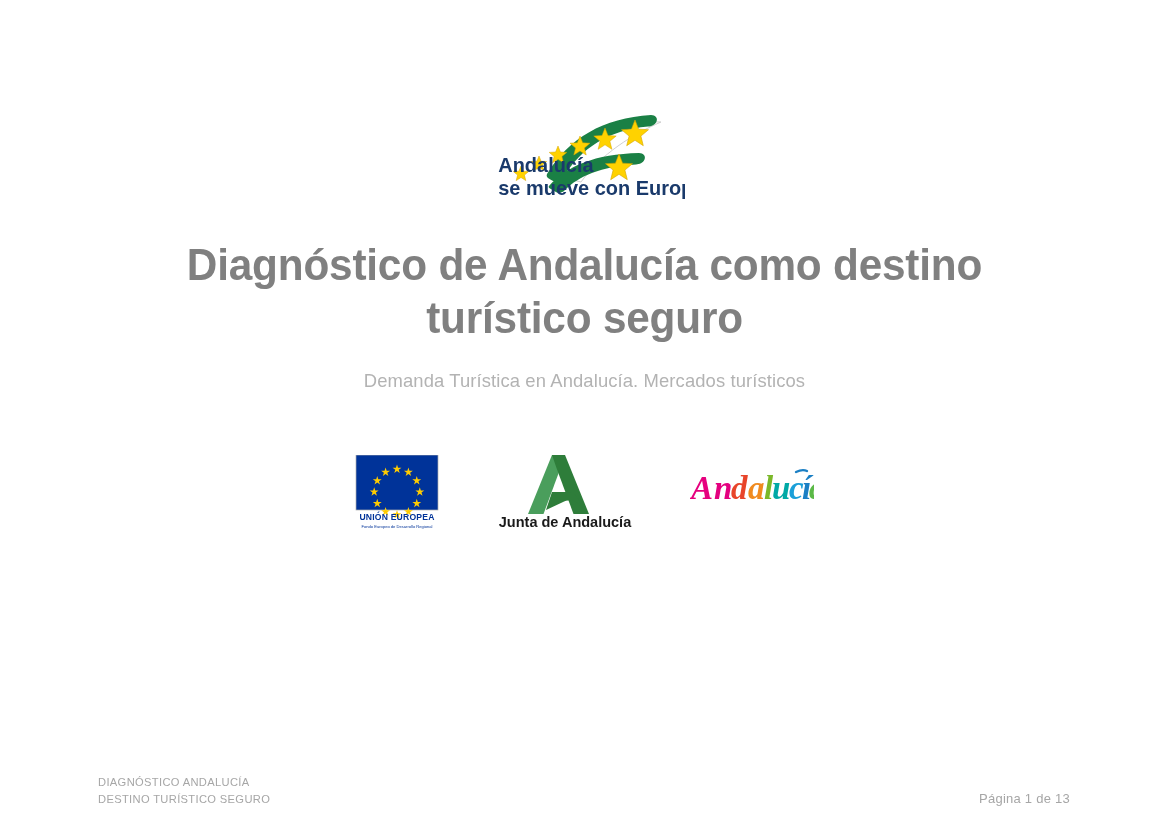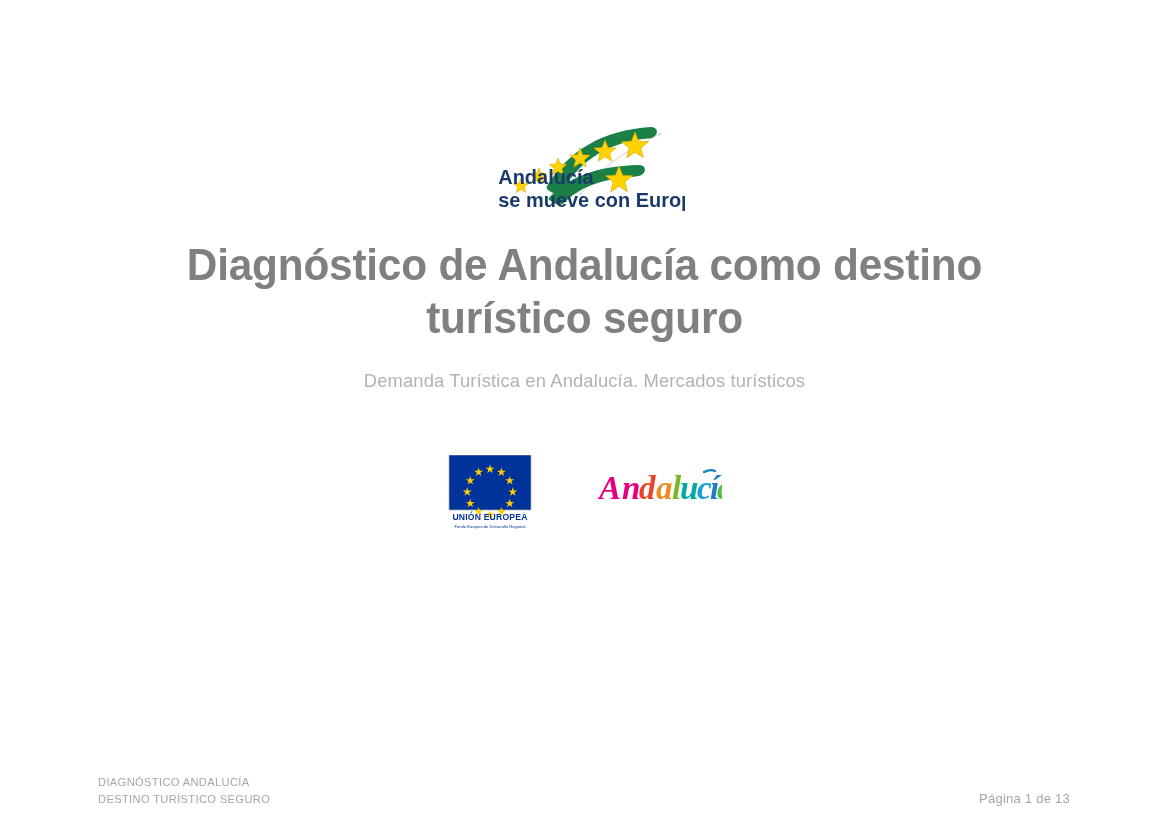--- a/index.html
+++ b/index.html
@@ -20,21 +20,21 @@
     position: absolute;
     inset: 0;
     background: #ffffff;
   }
 
   
   .eu-move-logo {
     position: absolute;
     left: 0;
     right: 0;
-    top: 110px;
+    top: 98px;
     height: 112px;
     display: flex;
     justify-content: center;
     align-items: flex-start;
   }
   .eu-move-logo svg { display: block; }
 
   
   .title-block {
     position: absolute;
@@ -170,20 +170,32 @@
           <polygon points="22.25,43.7 23.3,46.95 26.7,46.95 23.95,48.95 25,52.2 22.25,50.2 19.5,52.2 20.55,48.95 17.8,46.95 21.2,46.95"></polygon>
           <polygon points="19.2,32.3 20.25,35.55 23.65,35.55 20.9,37.55 21.95,40.8 19.2,38.8 16.45,40.8 17.5,37.55 14.75,35.55 18.15,35.55"></polygon>
           <polygon points="22.25,20.9 23.3,24.15 26.7,24.15 23.95,26.15 25,29.4 22.25,27.4 19.5,29.4 20.55,26.15 17.8,24.15 21.2,24.15"></polygon>
           <polygon points="30.6,12.55 31.65,15.8 35.05,15.8 32.3,17.8 33.35,21.05 30.6,19.05 27.85,21.05 28.9,17.8 26.15,15.8 29.55,15.8"></polygon>
         </g>
         <text x="42" y="64.5" text-anchor="middle" font-family="'Liberation Sans Narrow','Liberation Sans',sans-serif" font-size="8.6" font-weight="bold" fill="#003399" letter-spacing="0.2">UNIÓN EUROPEA</text>
         <text x="42" y="72.5" text-anchor="middle" font-family="'Liberation Sans Narrow','Liberation Sans',sans-serif" font-size="4.1" fill="#003399">Fondo Europeo de Desarrollo Regional</text>
       </svg>
     </div>
 
+    <div class="logo-slot slot-junta">
+      <svg width="150" height="82" viewBox="0 0 150 82" role="img" aria-label="Junta de Andalucia">
+
+        <path d="M75 7 L62 7 L38 66 L53.5 66 L70.5 20 Z" fill="#4a9e5c"></path>
+
+        <path d="M62 7 L75 7 L99 66 L83.5 66 L66.5 20 Z" fill="#2e7d3a"></path>
+
+        <path d="M62 44 L78 44 C 84 44, 88 49, 90 55 L92.5 61
+                 C 88 52, 80 50, 72 54.5 L56 62 Z" fill="#2e7d3a"></path>
+        <text x="75" y="79" text-anchor="middle" font-family="'Liberation Sans Narrow','Liberation Sans',sans-serif" font-size="14.5" font-weight="bold" fill="#1a1a1a">Junta de Andalucía</text>
+      </svg>
+    </div>
 
     <div class="logo-slot slot-brand">
       <svg width="124" height="44" viewBox="0 0 124 44" role="img" aria-label="Andalucia">
         <g font-family="'Liberation Serif','DejaVu Serif',serif" font-size="33" font-style="italic" font-weight="bold">
           <text x="1" y="32" fill="#e6007e">A</text>
           <text x="24" y="32" fill="#e4007f">n</text>
           <text x="41" y="32" fill="#e8442a">d</text>
           <text x="58" y="32" fill="#f08a1e">a</text>
           <text x="74" y="32" fill="#7bb829">l</text>
           <text x="82" y="32" fill="#00a9a5">u</text>

